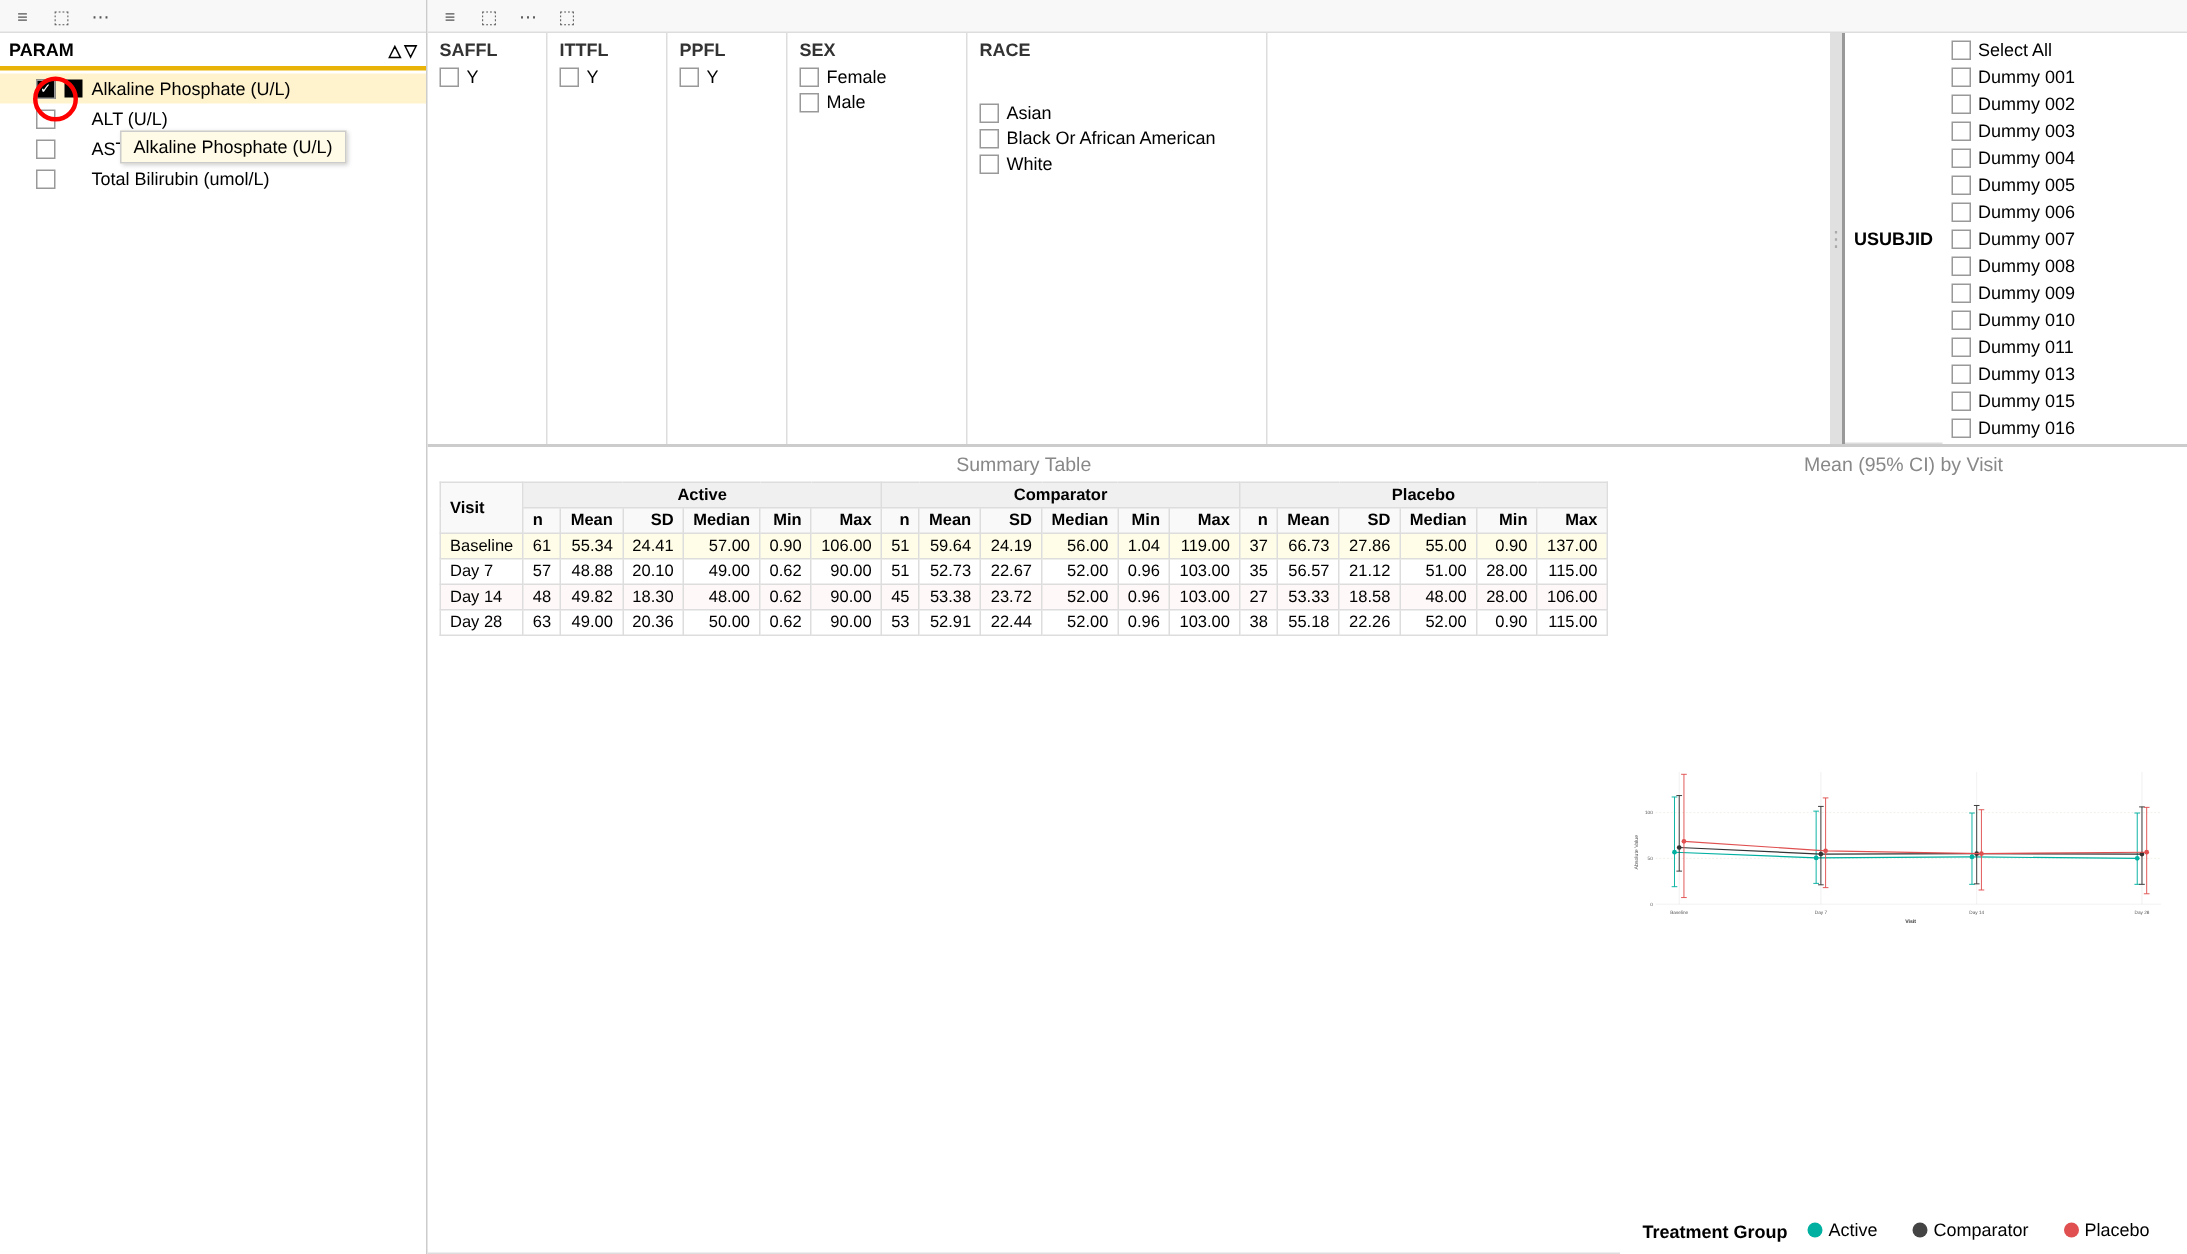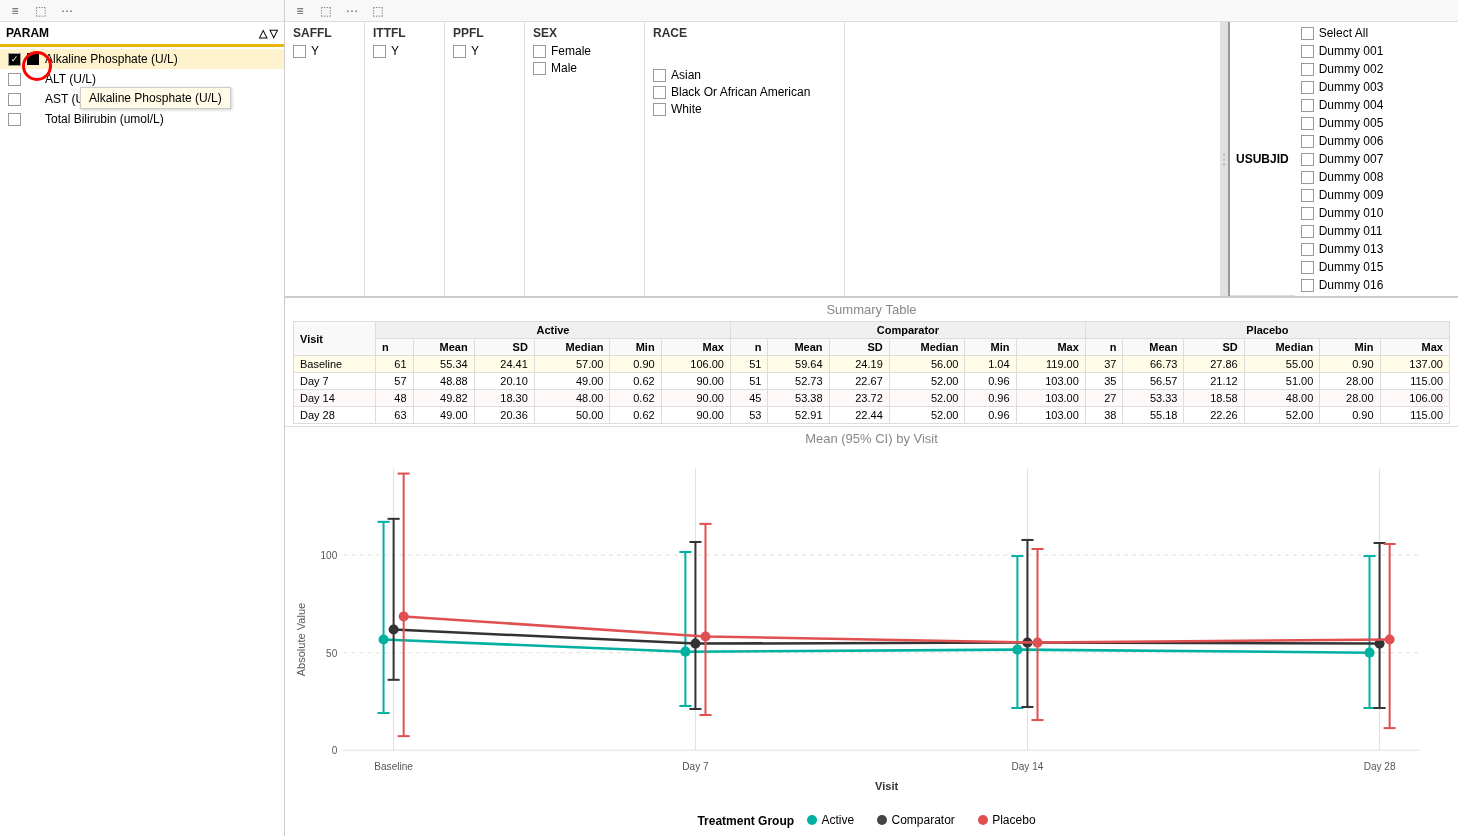--- a/index.html
+++ b/index.html
@@ -7,21 +7,21 @@
 
     .main-container { display: flex; width: 1458px; height: 836px; background: #fff; }
 
     
     .left-panel { width: 285px; min-width: 285px; border-right: 1px solid #ccc; display: flex; flex-direction: column; }
 
     .param-header { display: flex; align-items: center; padding: 4px 6px; border-bottom: 3px solid #eab308; font-weight: bold; font-size: 12px; gap: 4px; }
     .param-header .sort-icons { margin-left: auto; display: flex; gap: 2px; }
 
     .param-list { flex: 1; overflow-y: auto; padding: 2px 0; }
-    .param-item { display: flex; align-items: center; padding: 3px 8px; cursor: pointer; font-size: 12px; gap: 6px; position: relative; }
+    .param-item { display: flex; align-items: center; padding: 3px 24px; cursor: pointer; font-size: 12px; gap: 6px; position: relative; }
     .param-item.selected { background: #fff3cd; }
     .param-item .checkbox { width: 13px; height: 13px; border: 1px solid #999; background: #fff; display: inline-flex; align-items: center; justify-content: center; flex-shrink: 0; }
     .param-item .checkbox.checked { background: #000; }
     .param-item .checkbox.checked::after { content: '✓'; color: #fff; font-size: 9px; }
     .param-item .item-color { width: 12px; height: 12px; flex-shrink: 0; }
     .param-item .item-label { font-size: 12px; }
 
     
     .tooltip { position: absolute; left: 80px; top: 38px; background: #fffbe6; border: 1px solid #ccc; padding: 3px 8px; font-size: 12px; z-index: 100; white-space: nowrap; box-shadow: 1px 1px 3px rgba(0,0,0,0.2); }
 
@@ -42,21 +42,21 @@
     .filter-section.race { min-width: 200px; gap: 24px; }
 
     
     .usubjid-panel { width: 230px; min-width: 230px; border-left: 2px solid #999; display: flex; flex-direction: row; overflow: hidden; }
     .usubjid-header-row { display: flex; align-items: center; padding: 4px 6px; border-bottom: 1px solid #ddd; font-weight: bold; font-size: 12px; }
     .usubjid-list { flex: 1; overflow-y: auto; padding: 2px 0; }
     .usubjid-item { display: flex; align-items: center; padding: 2px 6px; font-size: 12px; gap: 5px; }
     .usubjid-item .checkbox { width: 13px; height: 13px; border: 1px solid #999; background: #fff; flex-shrink: 0; }
 
     
-    .content-area { flex: 1; display: flex; flex-direction: column; overflow: hidden; }
+    .content-area { flex: 1; display: flex; overflow: hidden; }
 
     
     .summary-section { padding: 4px 8px 2px; border-bottom: 1px solid #ddd; }
     .summary-title { text-align: center; color: #888; font-size: 13px; margin-bottom: 4px; }
 
     .summary-table { width: 100%; border-collapse: collapse; font-size: 11px; }
     .summary-table th, .summary-table td { border: 1px solid #ddd; padding: 2px 6px; text-align: right; white-space: nowrap; }
     .summary-table th { background: #f9f9f9; font-weight: bold; }
     .summary-table td:first-child { text-align: left; }
     .summary-table th:first-child { text-align: left; }

